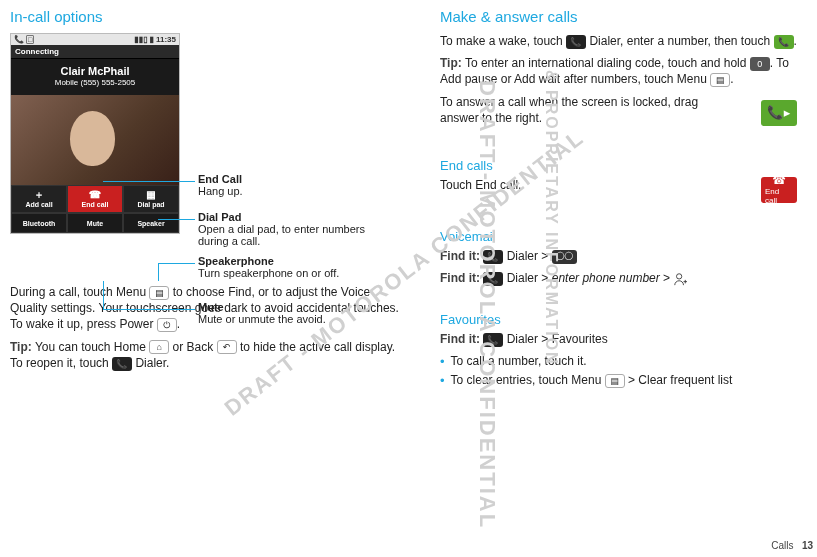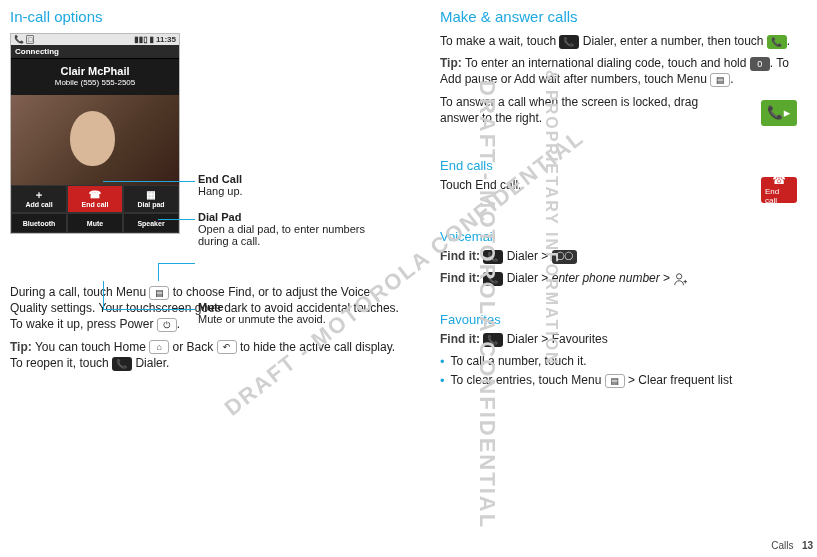--- a/index.html
+++ b/index.html
@@ -108,20 +108,24 @@
 
       <div class="labels" style="flex:1;">
         <div class="label" style="top:140px; left:10px;">
           <div class="t">End Call</div>
           <div class="d">Hang up.</div>
         </div>
         <div class="label" style="top:178px; left:10px; width:200px;">
           <div class="t">Dial Pad</div>
           <div class="d">Open a dial pad, to enter numbers during a call.</div>
         </div>
+        <div class="label" style="top:222px; left:10px; width:200px;">
+          <div class="t">Speakerphone</div>
+          <div class="d">Turn speakerphone on or off.</div>
+        </div>
         <div class="label" style="top:268px; left:10px; width:200px;">
           <div class="t">Mute</div>
           <div class="d">Mute or unmute the avoid.</div>
         </div>
 
         <div class="line" style="top:148px; left:-85px; width:92px; height:1px;"></div>
         <div class="line" style="top:186px; left:-30px; width:37px; height:1px;"></div>
         <div class="line" style="top:230px; left:-30px; width:37px; height:1px;"></div>
         <div class="line" style="top:230px; left:-30px; width:1px; height:18px;"></div>
         <div class="line" style="top:276px; left:-85px; width:92px; height:1px;"></div>
@@ -133,21 +137,21 @@
       <span>During a call, touch Menu </span><span class="chip white">▤</span><span> to choose </span><span class="bold">Find</span><span>, or to adjust the </span><span class="bold">Voice Quality settings</span><span>. Your touchscreen goes dark to avoid accidental touches. To wake it up, press Power </span><span class="chip white">⏻</span><span>.</span>
     </p>
     <p>
       <span class="blue-lead">Tip:</span><span> You can touch Home </span><span class="chip white">⌂</span><span> or Back </span><span class="chip white">↶</span><span> to hide the active call display. To reopen it, touch </span><span class="chip">📞</span><span class="bold"> Dialer</span><span>.</span>
     </p>
   </div>
 
   <div class="col" style="position:relative;">
     <div class="section-title">Make &amp; answer calls</div>
     <p>
-      <span>To make a wait, touch </span><span class="chip">📞</span><span class="bold"> Dialer</span><span>, enter a number, then touch </span><span class="chip green">📞</span><span>.</span>
+      <span>To make a wake, touch </span><span class="chip">📞</span><span class="bold"> Dialer</span><span>, enter a number, then touch </span><span class="chip green">📞</span><span>.</span>
     </p>
     <p>
       <span class="blue-lead">Tip:</span><span> To enter an international dialing code, touch and hold </span><span class="chip gray">0</span><span>. To </span><span class="bold">Add pause</span><span> or </span><span class="bold">Add wait</span><span> after numbers, touch Menu </span><span class="chip white">▤</span><span>.</span>
     </p>
     <div style="display:flex; gap:24px; align-items:center;">
       <p style="flex:1;">
         <span>To answer a call when the screen is locked, drag </span><span class="bold">answer</span><span> to the right.</span>
       </p>
       <span class="chip green" style="width:36px;height:26px;font-size:13px;">📞▸</span>
     </div>

